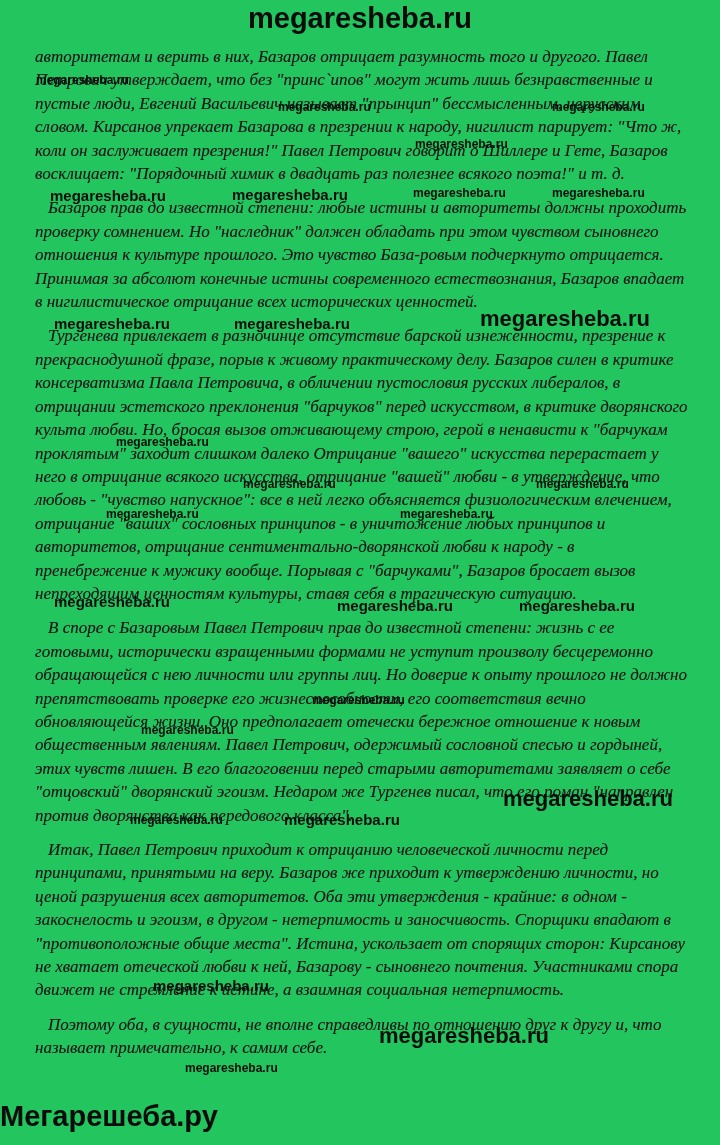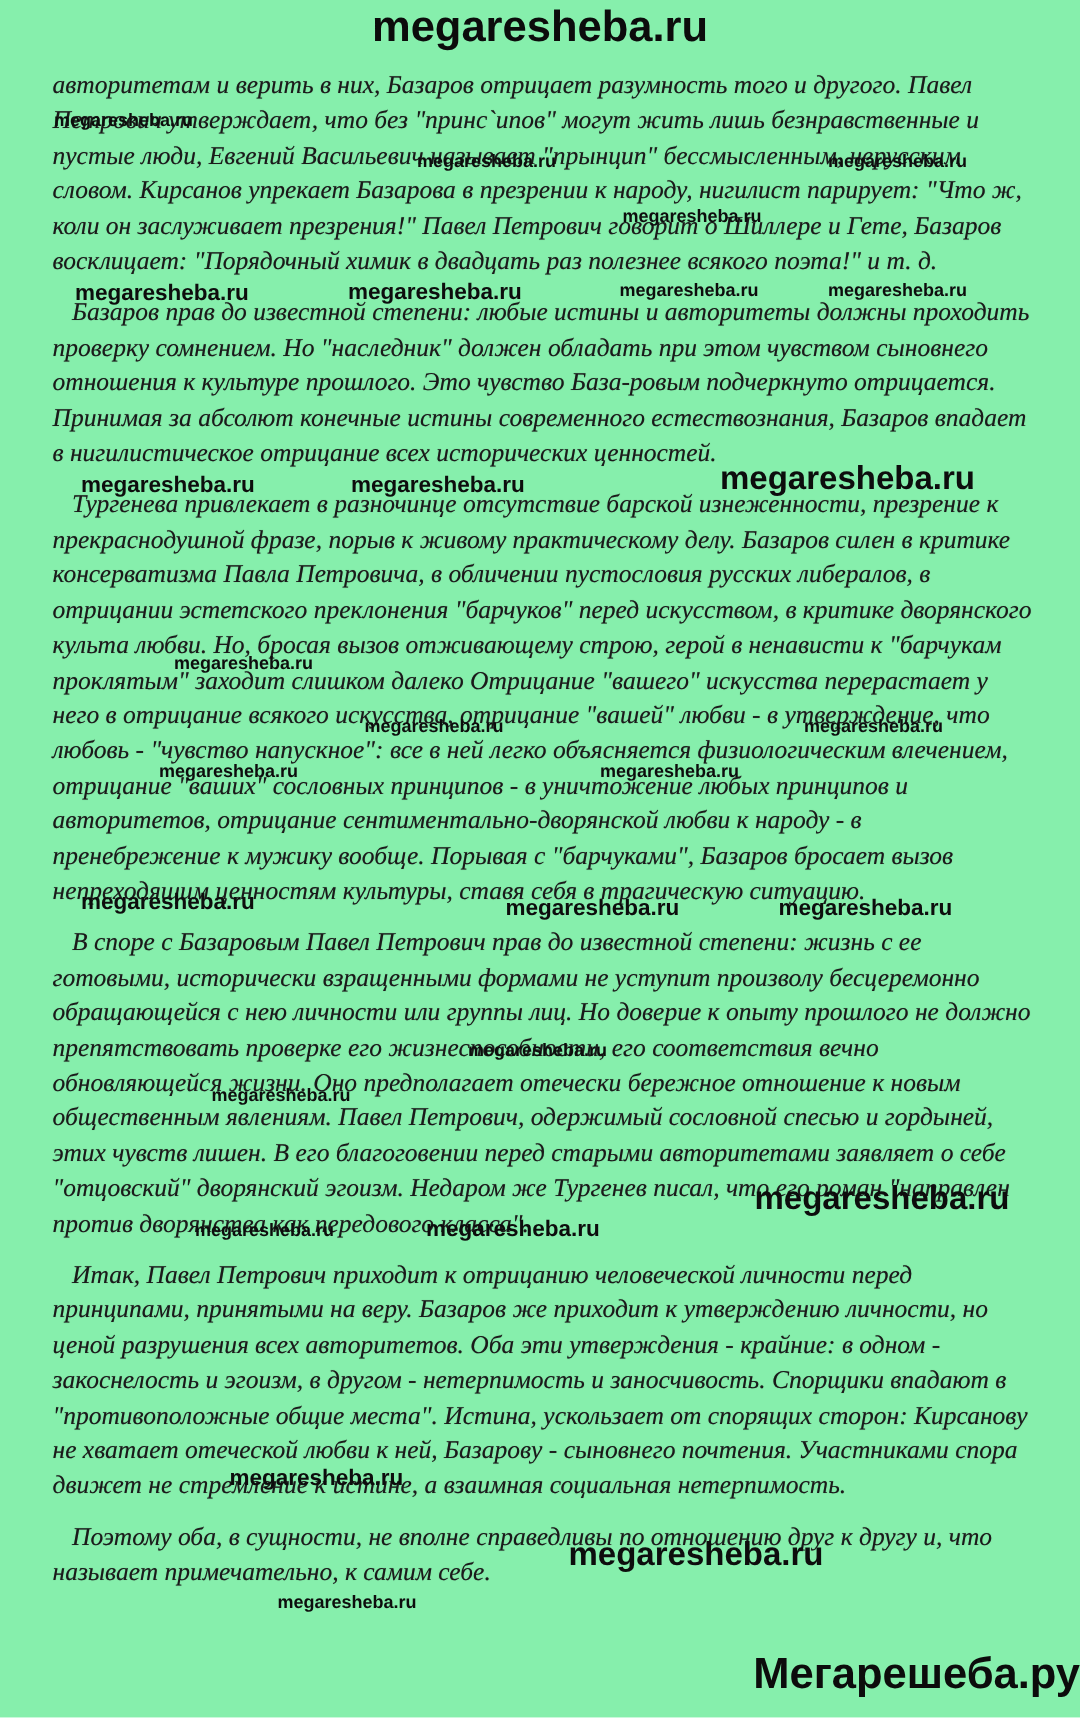--- a/index.html
+++ b/index.html
@@ -1,40 +1,40 @@
 <!DOCTYPE html>
 <html><head>
 <meta charset="utf-8">
 <style>
   html, body { margin: 0; padding: 0; background: #ffffff; }
   .page {
     position: relative;
     width: 720px;
     height: 1145px;
-    background: #86efac;
+    background: #22c55e;
     overflow: hidden;
   }
   .header-watermark {
     position: absolute;
     top: 2px;
     left: 0;
     width: 100%;
     text-align: center;
     font-family: "Liberation Sans", sans-serif;
     font-weight: bold;
     font-size: 29px;
     color: #0c0c0c;
     letter-spacing: 0px;
   }
   .footer-watermark {
     position: absolute;
     top: 1100px;
     left: 0;
     width: 100%;
-    text-align: right;
+    text-align: left;
     font-family: "Liberation Sans", sans-serif;
     font-weight: bold;
     font-size: 29px;
     color: #0c0c0c;
   }
   .text-block {
     position: absolute;
     left: 35px;
     top: 45px;
     width: 654px;

